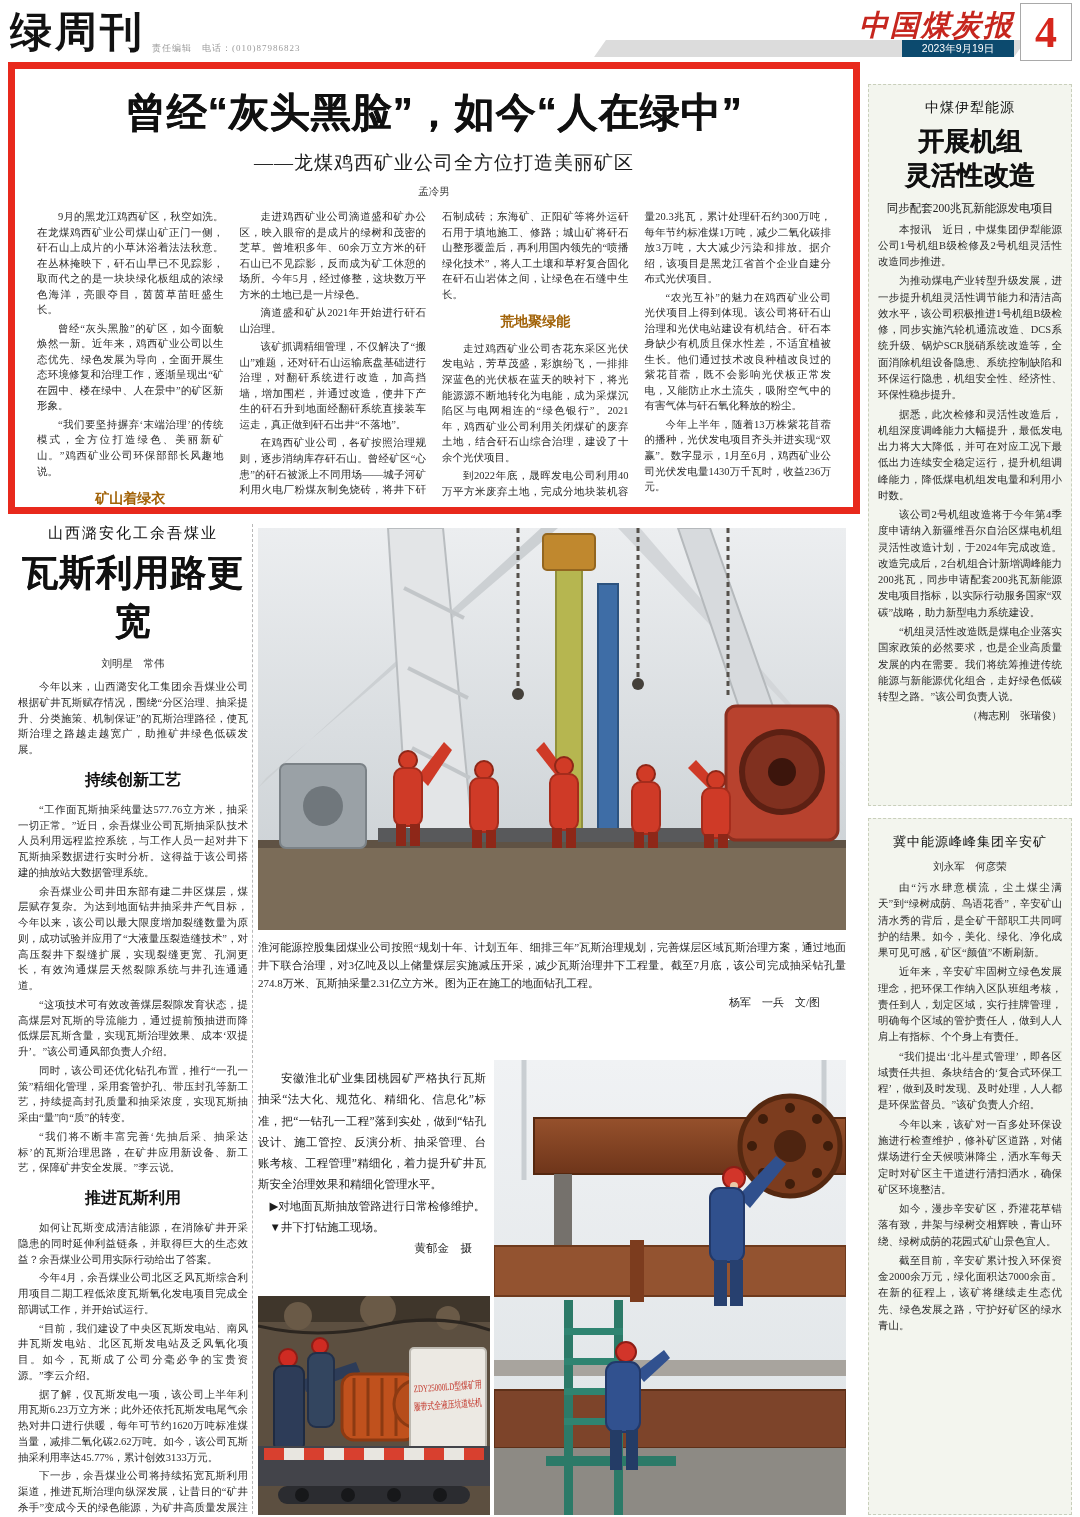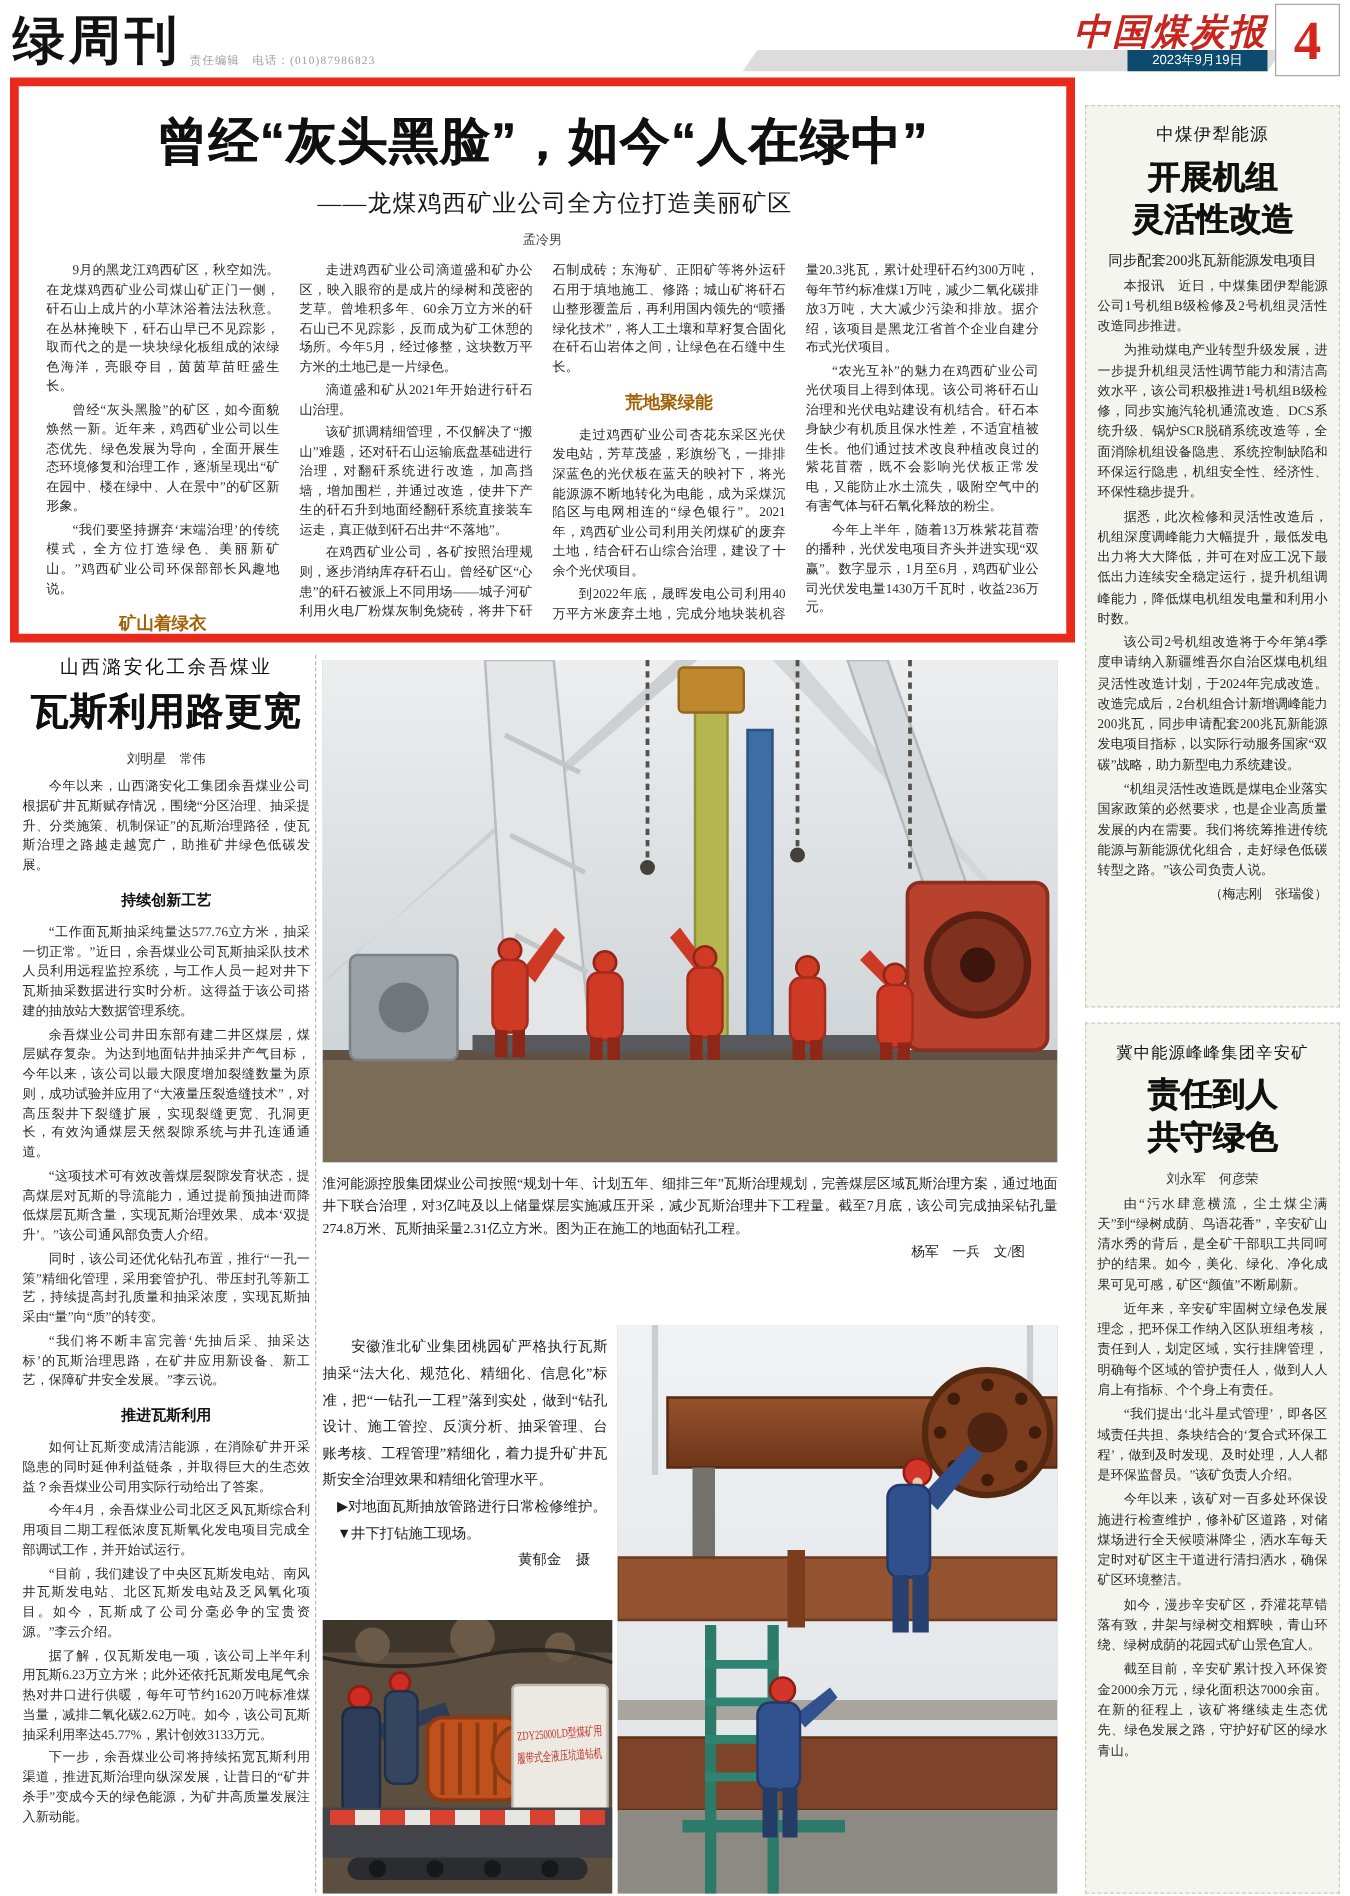--- a/index.html
+++ b/index.html
@@ -25,26 +25,26 @@
   .ma-deck{margin-top:10px;text-align:center;font-size:19px;color:#1a1a1a;letter-spacing:1px;margin-left:20px;}
   .ma-byline{margin-top:9px;text-align:center;font-size:10.5px;color:#444;}
   .ma-cols{margin:10px 22px 0;height:300px;column-count:4;column-gap:16px;column-fill:auto;overflow:hidden;
         font-size:10.5px;line-height:1.48;text-align:justify;color:#2b2b2b;}
   .ma-cols p{margin:0 0 3px;text-indent:2em;}
   .sechead{font-family:"Liberation Sans",sans-serif;font-size:14px;font-weight:bold;text-align:center;
         margin:9px 0;text-indent:0;color:#a16207;break-inside:avoid;}
   
   .left-art{position:absolute;left:18px;top:524px;width:230px;height:992px;overflow:hidden;}
   .kicker{text-align:center;font-size:15px;letter-spacing:2px;color:#111;}
-  .la-headline{text-align:center;font-family:"Liberation Sans",sans-serif;font-size:30px;font-weight:900;
+  .la-headline{text-align:center;font-family:"Liberation Sans",sans-serif;font-size:36px;font-weight:900;
         color:#101010;margin-top:6px;letter-spacing:1px;text-shadow:0.5px 0 0 #101010;}
   .la-byline{text-align:center;font-size:10.5px;color:#333;margin:10px 0 8px;}
   .art-body{font-size:10.5px;line-height:1.5;text-align:justify;color:#2b2b2b;}
   .art-body p{margin:0 0 3px;text-indent:2em;}
-  .subhead2{font-family:"Liberation Sans",sans-serif;font-size:12px;font-weight:bold;text-align:center;
+  .subhead2{font-family:"Liberation Sans",sans-serif;font-size:16px;font-weight:bold;text-align:center;
         margin:10px 0;color:#111;}
   .v-divider{position:absolute;left:252px;top:524px;height:990px;border-left:1px dashed #b8b8b8;}
   
   .photo{position:absolute;overflow:hidden;background:#ccc;}
   .photo svg{display:block;}
   .main-caption{position:absolute;left:258px;top:938px;width:588px;font-size:11px;line-height:1.65;
         text-align:justify;color:#1d1d1d;}
   .main-caption .credit{text-align:right;font-size:11px;margin-top:1px;padding-right:26px;}
   .side-caption{position:absolute;left:258px;top:1068px;width:228px;height:224px;overflow:hidden;
         font-size:11.5px;line-height:1.85;color:#1d1d1d;text-align:justify;}
@@ -330,24 +330,20 @@
       <p>为推动煤电产业转型升级发展，进一步提升机组灵活性调节能力和清洁高效水平，该公司积极推进1号机组B级检修，同步实施汽轮机通流改造、DCS系统升级、锅炉SCR脱硝系统改造等，全面消除机组设备隐患、系统控制缺陷和环保运行隐患，机组安全性、经济性、环保性稳步提升。</p>
       <p>据悉，此次检修和灵活性改造后，机组深度调峰能力大幅提升，最低发电出力将大大降低，并可在对应工况下最低出力连续安全稳定运行，提升机组调峰能力，降低煤电机组发电量和利用小时数。</p>
       <p>该公司2号机组改造将于今年第4季度申请纳入新疆维吾尔自治区煤电机组灵活性改造计划，于2024年完成改造。改造完成后，2台机组合计新增调峰能力200兆瓦，同步申请配套200兆瓦新能源发电项目指标，以实际行动服务国家“双碳”战略，助力新型电力系统建设。</p>
       <p>“机组灵活性改造既是煤电企业落实国家政策的必然要求，也是企业高质量发展的内在需要。我们将统筹推进传统能源与新能源优化组合，走好绿色低碳转型之路。”该公司负责人说。</p>
       <div class="r-credit">（梅志刚　张瑞俊）</div>
     </div>
   </div>
 
   <div class="rpanel rp2">
     <div class="r-kicker" style="font-size:13px;">冀中能源峰峰集团辛安矿</div>
-    <div class="r-headline">
-      <div>责任到人</div>
-      <div>共守绿色</div>
-    </div>
     <div class="r-byline">刘永军　何彦荣</div>
     <div class="r-body">
       <p>由“污水肆意横流，尘土煤尘满天”到“绿树成荫、鸟语花香”，辛安矿山清水秀的背后，是全矿干部职工共同呵护的结果。如今，美化、绿化、净化成果可见可感，矿区“颜值”不断刷新。</p>
       <p>近年来，辛安矿牢固树立绿色发展理念，把环保工作纳入区队班组考核，责任到人，划定区域，实行挂牌管理，明确每个区域的管护责任人，做到人人肩上有指标、个个身上有责任。</p>
       <p>“我们提出‘北斗星式管理’，即各区域责任共担、条块结合的‘复合式环保工程’，做到及时发现、及时处理，人人都是环保监督员。”该矿负责人介绍。</p>
       <p>今年以来，该矿对一百多处环保设施进行检查维护，修补矿区道路，对储煤场进行全天候喷淋降尘，洒水车每天定时对矿区主干道进行清扫洒水，确保矿区环境整洁。</p>
       <p>如今，漫步辛安矿区，乔灌花草错落有致，井架与绿树交相辉映，青山环绕、绿树成荫的花园式矿山景色宜人。</p>
       <p>截至目前，辛安矿累计投入环保资金2000余万元，绿化面积达7000余亩。在新的征程上，该矿将继续走生态优先、绿色发展之路，守护好矿区的绿水青山。</p>
     </div>
   </div>

